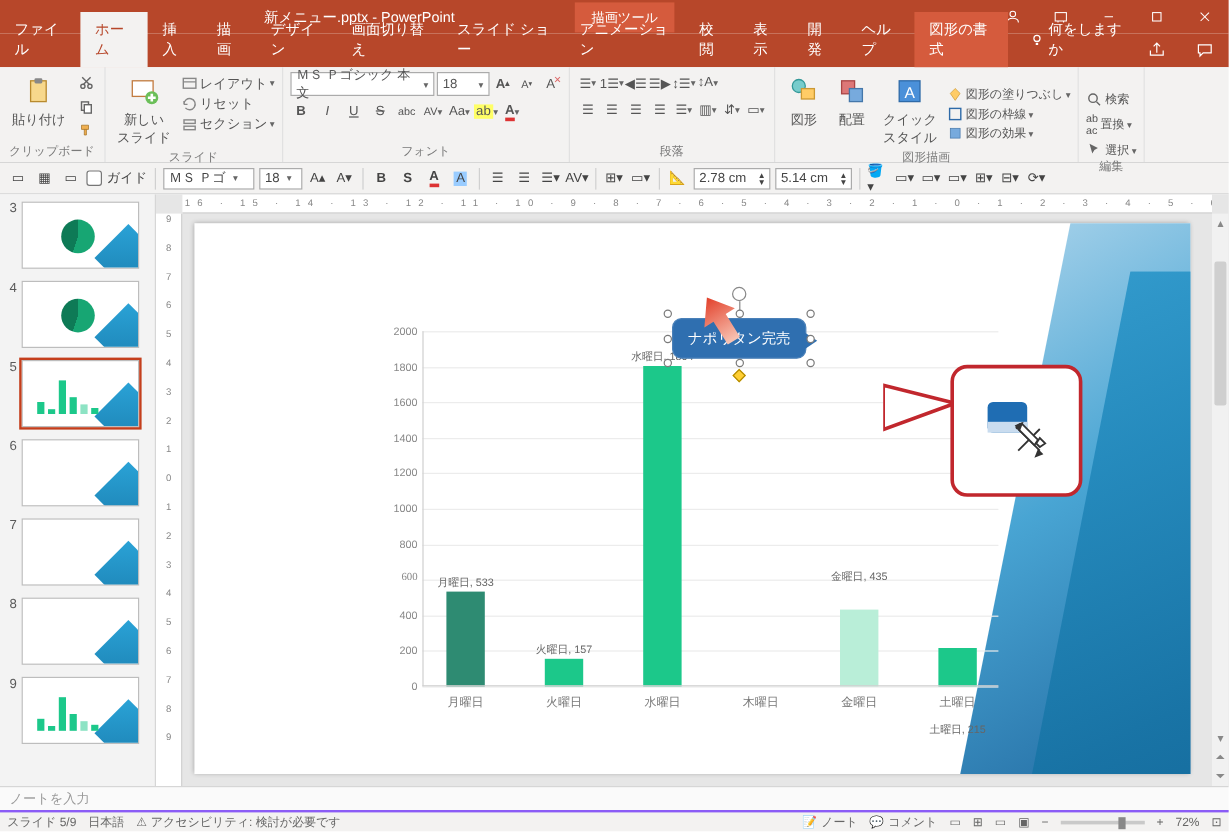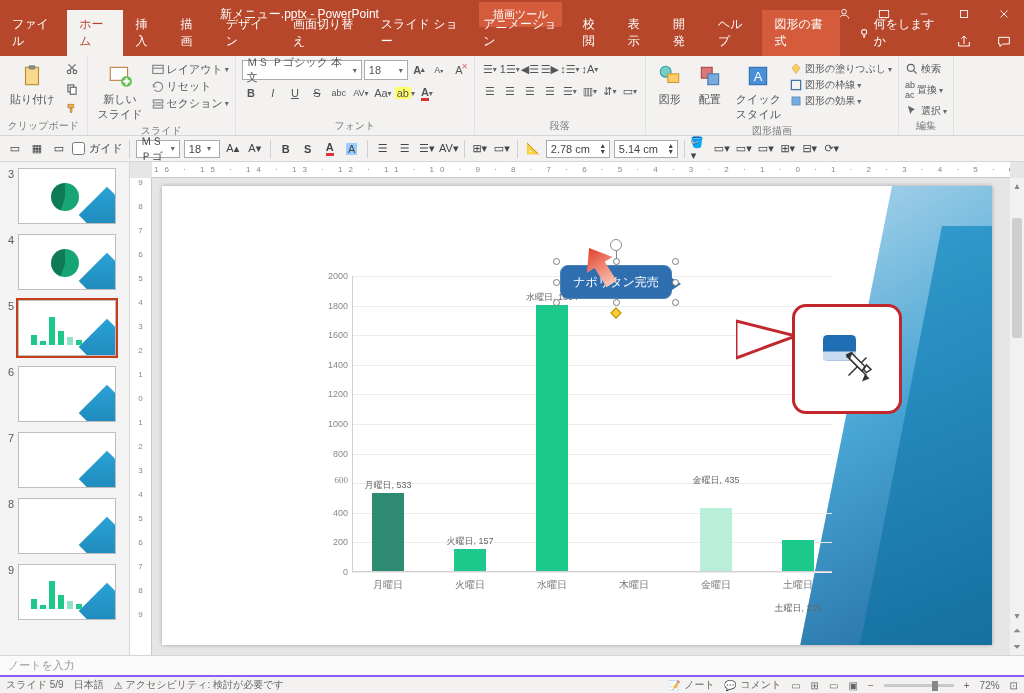--- a/index.html
+++ b/index.html
@@ -339,21 +339,21 @@
       <div class="bigbtn">
           <div class="ic">
             <svg width="26" height="26" viewBox="0 0 24 24">
               <rect x="4" y="4" width="16" height="16" fill="#4a90d9" stroke="#2e6aa8"></rect>
               <text x="12" y="17" text-anchor="middle" fill="#fff" font-size="12">A</text>
             </svg>
           </div>
           <span style="white-space:pre-line;text-align:center">クイック
 スタイル</span>
         </div>
-      <div class="vstack" style="margin-top:2px;font-size:10px">
+      <div class="vstack" style="margin-top:12px;font-size:10px">
         <div class="smallrow">
             <svg width="14" height="14" viewBox="0 0 24 24">
               <path d="M12 3l7 7-7 10-7-10z" fill="#fc6" stroke="#c93"></path>
             </svg>
             <span>図形の塗りつぶし</span>
             <span class="dd">▾</span>
           </div>
         <div class="smallrow">
             <svg width="14" height="14" viewBox="0 0 24 24" fill="none" stroke="#2e6aa8" stroke-width="2">
               <rect x="4" y="4" width="16" height="16"></rect>
@@ -367,21 +367,21 @@
             </svg>
             <span>図形の効果</span>
             <span class="dd">▾</span>
           </div>
       </div>
     </div>
     <div class="label">図形描画</div>
   </div>
 
   <div class="rgroup">
-    <div class="body vstack" style="margin-top:2px;font-size:10px">
+    <div class="body vstack" style="margin-top:16px;font-size:10px">
       <div class="smallrow">
           <svg width="14" height="14" viewBox="0 0 24 24" fill="none" stroke="#666" stroke-width="2">
             <circle cx="10" cy="10" r="6"></circle>
             <path d="M15 15l5 5"></path>
           </svg>
           <span>検索</span>
         </div>
       <div class="smallrow">
           <span style="font-size:9px">ab<br>ac</span>
           <span>置換</span>
@@ -399,21 +399,21 @@
   </div>
 </div>
 
 <div class="quickbar">
   <div class="qbtn">▭</div>
   <div class="qbtn">▦</div>
   <div class="qbtn">▭</div>
   <input type="checkbox" style="">
     <span>ガイド</span>
   <div class="sep"></div>
-  <div class="qsel" style="width:44px">
+  <div class="qsel" style="width:76px">
       <span>ＭＳ Ｐゴ</span>
       <span class="dd">▾</span>
     </div>
   <div class="qsel" style="width:36px">
       <span>18</span>
       <span class="dd">▾</span>
     </div>
   <div class="qbtn">A▴</div>
   <div class="qbtn">A▾</div>
   <div class="sep"></div>

